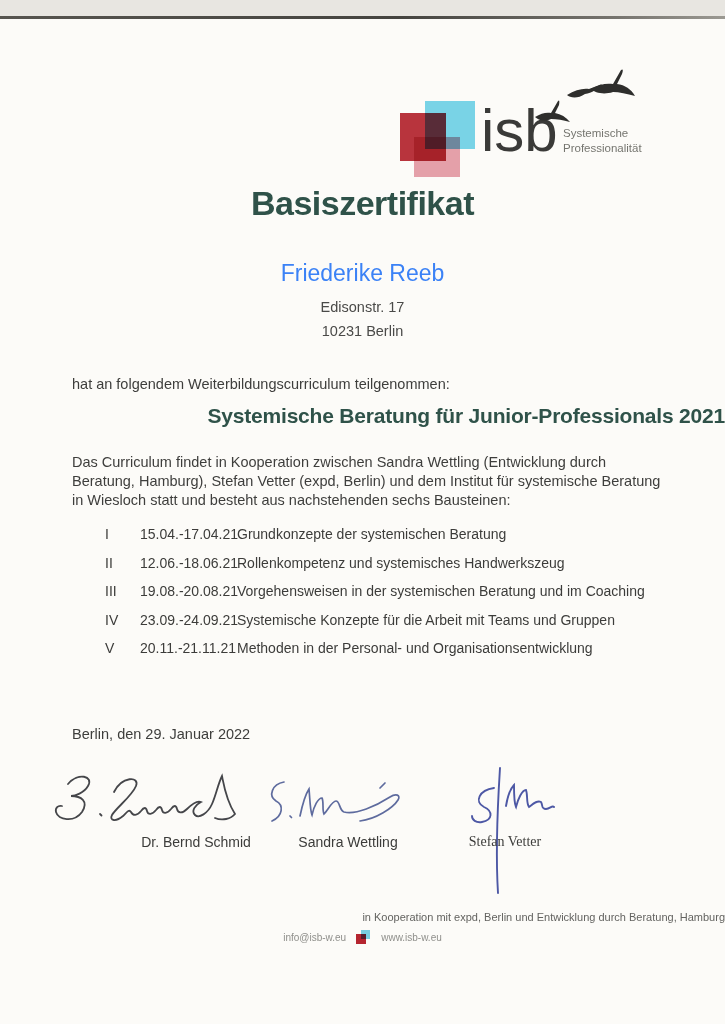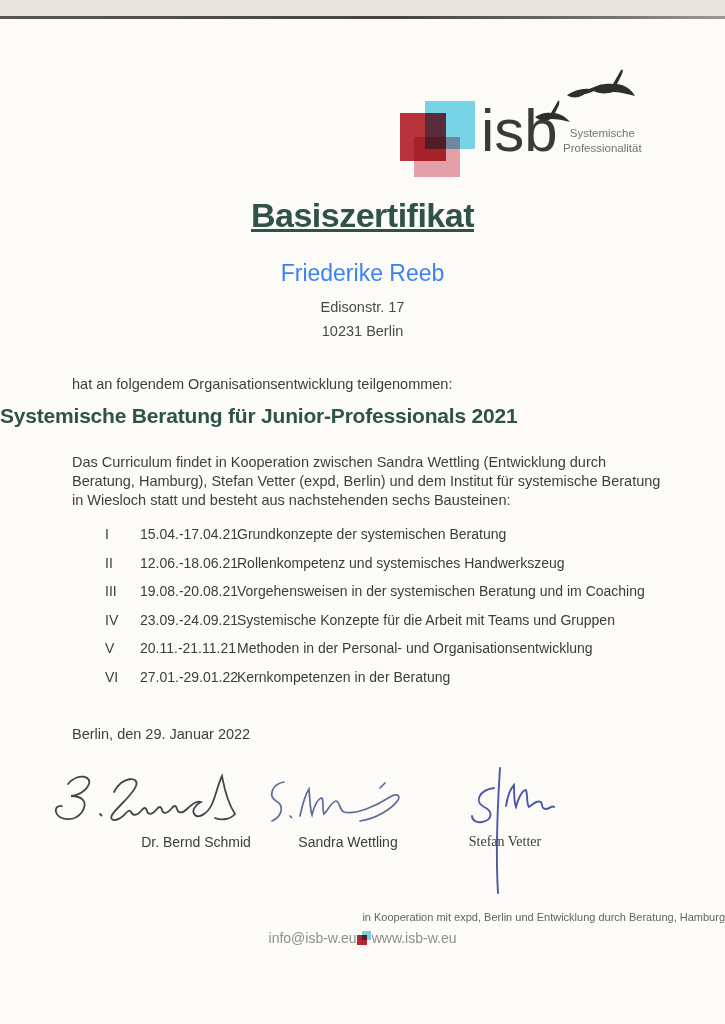--- a/index.html
+++ b/index.html
@@ -23,49 +23,49 @@
   .sq { position: absolute; }
   .sq-cyan { left: 30px; top: 30px; width: 50px; height: 48px; background: #79d3e6; }
   .sq-pink { left: 19px; top: 66px; width: 46px; height: 40px; background: #e7a3ae; mix-blend-mode: multiply; }
   .sq-red  { left: 5px;  top: 42px; width: 46px; height: 48px; background: #b5252f; mix-blend-mode: multiply; opacity: .93; }
   .logo-word {
     position: absolute; left: 86px; top: 30px;
     font-size: 60px; font-weight: 500; color: #3a3a38; letter-spacing: 0px; line-height: 1;
   }
   .logo-tagline {
     position: absolute; left: 168px; top: 55px;
-    font-size: 11.5px; color: #75756f; line-height: 1.3; text-align: center;
+    font-size: 11.5px; color: #75756f; line-height: 1.3;
   }
   .birds { position: absolute; left: 130px; top: -2px; width: 120px; height: 62px; }
 
   
   .cert-title {
-    position: absolute; left: 0; top: 180px; width: 100%;
+    position: absolute; left: 0; top: 168px; width: 100%;
     text-align: center; font-size: 34px; font-weight: bold;
-    color: #2f5249; letter-spacing: -0.5px; text-decoration: underline;
+    color: #2f5249; letter-spacing: -0.5px;
   }
   .recipient-name {
     position: absolute; left: 0; top: 244px; width: 100%;
     text-align: center; font-size: 23px; color: #3b82f6; font-weight: 400;
   }
   .recipient-street {
     position: absolute; left: 0; top: 283px; width: 100%;
     text-align: center; font-size: 14.5px; color: #4a4a48;
   }
   .recipient-city {
     position: absolute; left: 0; top: 307px; width: 100%;
     text-align: center; font-size: 14.5px; color: #4a4a48;
   }
   .intro-line {
     position: absolute; left: 72px; top: 360px;
     font-size: 14.5px; color: #3e3e3c;
   }
   .course-title {
     position: absolute; left: 0; top: 388px; width: 100%;
-    text-align: left; font-size: 21px; font-weight: bold;
+    text-align: right; font-size: 21px; font-weight: bold;
     color: #2f5249; letter-spacing: -0.2px;
   }
   .description {
     position: absolute; left: 72px; top: 437px; width: 592px;
     font-size: 14.5px; line-height: 1.32; color: #3e3e3c;
   }
   .modules {
     position: absolute; left: 105px; top: 510px; width: 560px;
   }
   .module-row {
@@ -91,22 +91,22 @@
   .sig-label-2 { left: 348px; }
   .sig-label-3 { left: 505px; font-family: Liberation Serif, serif; }
 
   
   .footer-coop {
     position: absolute; left: 0; top: 895px; width: 100%;
     text-align: right; font-size: 11px; color: #636360;
   }
   .footer-contact {
     position: absolute; left: 0; top: 914px; width: 100%;
-    display: flex; justify-content: center; align-items: center; 
-    font-size: 14px; color: #8f8f8b;
+    display: flex; justify-content: center; align-items: center; gap: 10px;
+    font-size: 10px; color: #8f8f8b;
   }
   .mini-logo { position: relative; width: 15px; height: 15px; }
   .mini-red  { position: absolute; left: 0; top: 4px; width: 10px; height: 10px; background: #b5252f; }
   .mini-cyan { position: absolute; left: 5px; top: 0; width: 9px; height: 9px; background: #79d3e6; mix-blend-mode: multiply; }
 </style>
 </head>
 <body>
 
 <div class="page">
   <div class="scan-edge"></div>
@@ -127,21 +127,21 @@
       <div>Systemische</div>
       <div>Professionalität</div>
     </div>
   </div>
 
   <div class="cert-title">Basiszertifikat</div>
   <div class="recipient-name">Friederike Reeb</div>
   <div class="recipient-street">Edisonstr. 17</div>
   <div class="recipient-city">10231 Berlin</div>
 
-  <div class="intro-line">hat an folgendem Organisationsentwicklung teilgenommen:</div>
+  <div class="intro-line">hat an folgendem Weiterbildungscurriculum teilgenommen:</div>
   <div class="course-title">Systemische Beratung für Junior-Professionals 2021</div>
   <div class="description">Das Curriculum findet in Kooperation zwischen Sandra Wettling (Entwicklung durch Beratung, Hamburg), Stefan Vetter (expd, Berlin) und dem Institut für systemische Beratung in Wiesloch statt und besteht aus nachstehenden sechs Bausteinen:</div>
 
   <div class="modules">
     <div class="module-row">
       <span>I</span>
       <span>15.04.-17.04.21</span>
       <span>Grundkonzepte der systemischen Beratung</span>
     </div>
     <div class="module-row">
@@ -156,25 +156,20 @@
     </div>
     <div class="module-row">
       <span>IV</span>
       <span>23.09.-24.09.21</span>
       <span>Systemische Konzepte für die Arbeit mit Teams und Gruppen</span>
     </div>
     <div class="module-row">
       <span>V</span>
       <span>20.11.-21.11.21</span>
       <span>Methoden in der Personal- und Organisationsentwicklung</span>
-    </div>
-    <div class="module-row">
-      <span>VI</span>
-      <span>27.01.-29.01.22</span>
-      <span>Kernkompetenzen in der Beratung</span>
     </div>
   </div>
 
   <div class="date-line">Berlin, den 29. Januar 2022</div>
 
   <svg class="sig-svg sig-schmid" width="215" height="72" viewBox="0 0 215 72">
     <g fill="none" stroke="#45464a" stroke-width="1.8" stroke-linecap="round">
       <path d="M20 16 C30 4 46 8 40 18 C36 25 27 28 23 28 C33 28 41 33 34 44 C26 55 10 52 8 44 C7 40 10 37 14 38"></path>
       <path d="M52 46 l1.5 1.5"></path>
       <path d="M66 24 C74 8 92 8 88 18 C84 28 68 40 64 47 C61 53 68 54 75 48 C79 44 81 41 83 44 C85 48 89 48 93 43 C96 39 98 39 99 43 C100 47 104 47 108 42 C111 38 113 38 114 42 C115 46 119 46 123 41 C126 37 128 37 129 41 C130 45 134 46 139 41 C143 37 149 32 153 34 C147 37 143 43 147 47 C151 51 160 45 164 36 C168 27 170 16 174 8 C176 18 178 32 187 46 C183 51 174 53 167 50"></path>

